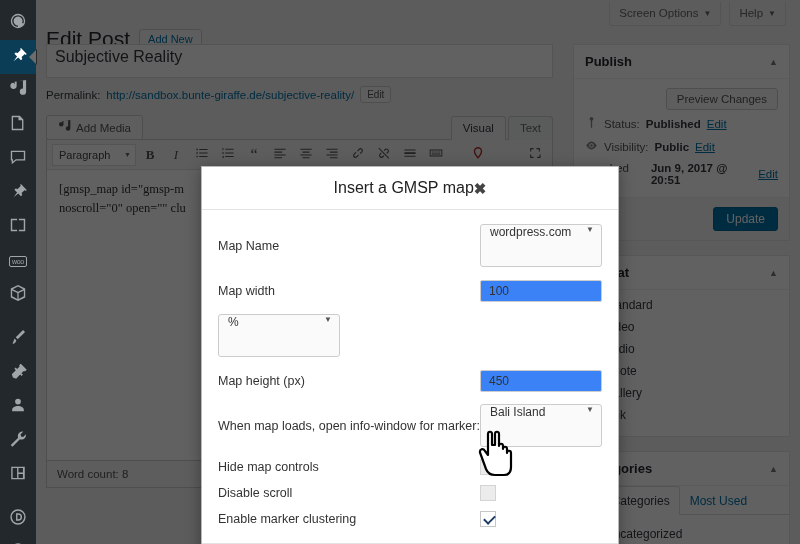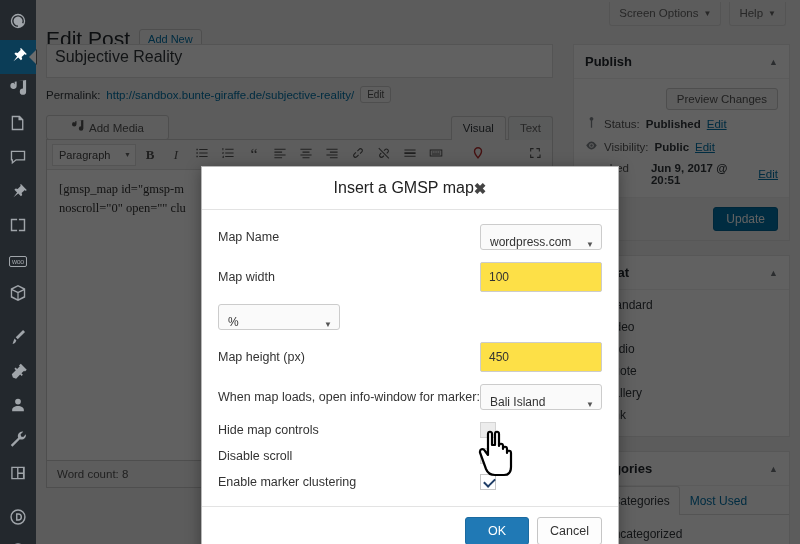--- a/index.html
+++ b/index.html
@@ -79,21 +79,21 @@
   .edit-slug-btn {
     font-size: 10px; color: #555; background: #f7f7f7;
     border: 1px solid #ccc; border-radius: 3px; padding: 2px 6px;
   }
 
   .editor-wrap { margin-top: 12px; position: relative; }
   .media-row { display: flex; align-items: flex-end; justify-content: space-between; }
   .add-media-btn {
     display: flex; align-items: center; gap: 5px;
     font-size: 11.5px; color: #555; background: #f7f7f7;
-    border: 1px solid #ccc; border-radius: 3px; padding: 4px 24px;
+    border: 1px solid #ccc; border-radius: 3px; padding: 4px 11px;
   }
   .add-media-btn svg { width: 13px; height: 13px; fill: #555; }
   .ed-tabs { display: flex; gap: 2px; }
   .ed-tab {
     font-size: 11.5px; color: #666; padding: 5px 11px 6px;
     border: 1px solid #ccc; border-bottom: none; background: #edeff0;
     border-radius: 3px 3px 0 0;
   }
   .ed-tab.active { background: #f5f5f5; color: #32373c; }
 
@@ -206,28 +206,28 @@
   .modal-title { font-size: 16px; color: #222; font-weight: normal; }
   .modal-x { font-size: 15px; color: #444; font-weight: bold; line-height: 1; }
   .modal-body { padding: 14px 16px 6px; }
   .frow {
     display: flex; align-items: center; min-height: 23px;
     margin-bottom: 12px;
   }
   .frow .flabel { flex: 1; font-size: 12.5px; color: #333; }
   .fctl { width: 122px; flex: none; }
   .fselect {
-    height: 26px; border: 1px solid #ccc; background: #fafafa;
+    height: 43px; border: 1px solid #ccc; background: #fafafa;
     border-radius: 3px; font-size: 12px; color: #333;
-    display: flex; align-items: flex-end; justify-content: space-between;
+    display: flex; align-items: flex-start; justify-content: space-between;
     padding: 0 7px 0 9px;
   }
   .fselect .arw { font-size: 8px; color: #555; }
   .finput {
-    height: 30px; border: 1px solid #ccc; background: #fde047;
+    height: 22px; border: 1px solid #ccc; background: #3b82f6;
     border-radius: 2px; font-size: 12px; color: #333;
     display: flex; align-items: center; padding: 0 8px;
   }
   .crow { display: flex; align-items: center; margin-bottom: 10px; }
   .crow .flabel { flex: 1; font-size: 12.5px; color: #333; }
   .mcbx {
     width: 16px; height: 16px; background: #ececec;
     border: 1px solid #d4d4d4; flex: none; position: relative;
   }
   .mcbx.checked { background: #fff; border-color: #c6c6c6; }

